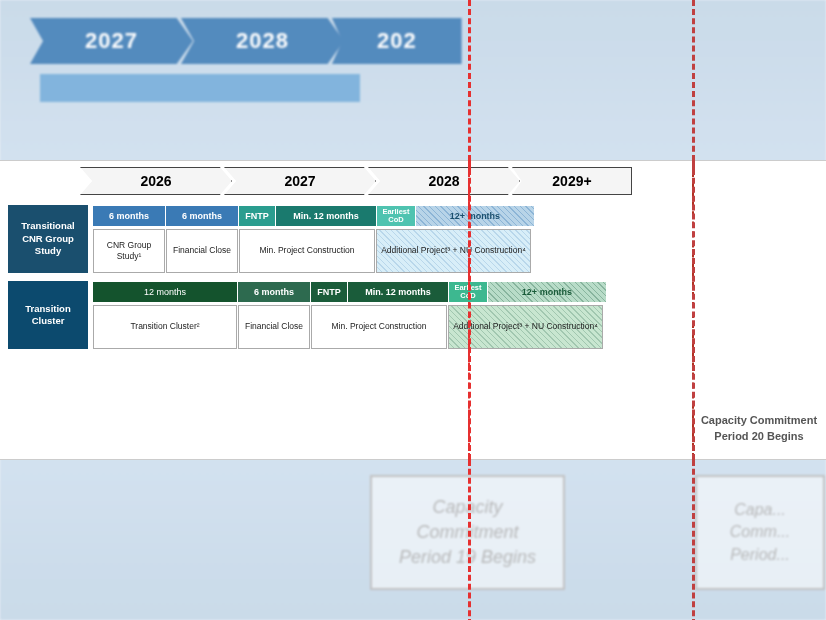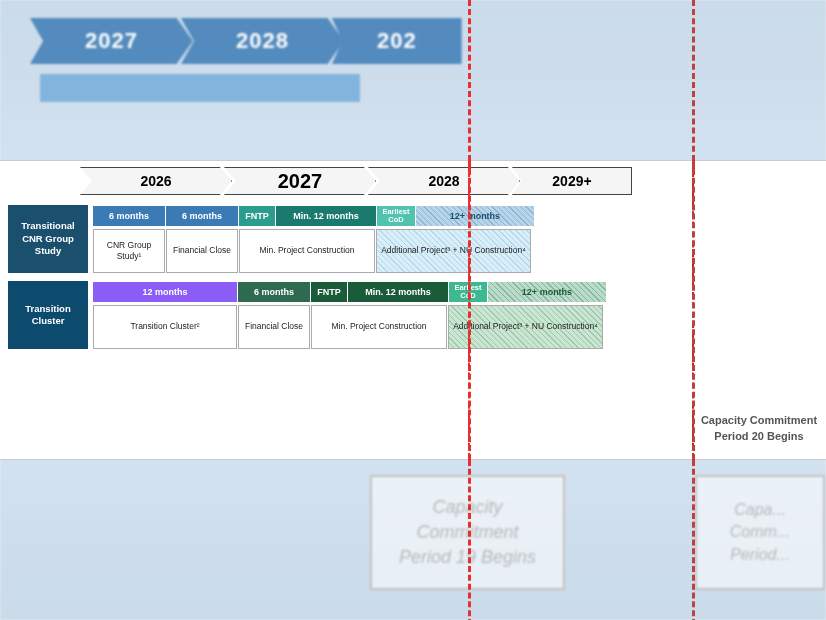--- a/index.html
+++ b/index.html
@@ -114,21 +114,21 @@
 <div style="position:absolute; top:0; left:468px; width:0; height:170px; border-left:3px dashed #e63030; z-index:12;"></div>
 <div style="position:absolute; top:0; left:692px; width:0; height:170px; border-left:3px dashed #c04040; z-index:12;"></div>
 
 <div class="main-section">
 
   <div class="red-dashed-main-1"></div>
   <div class="red-dashed-main-2"></div>
 
   <div style="display:flex; align-items:center; height:36px; padding: 4px 0 0 88px; gap:0;">
     <div style="display:flex; align-items:center; justify-content:center; height:28px; width:152px; background:#f5f5f5; border:1.5px solid #444; font-size:14px; font-weight:bold; clip-path:polygon(0 0,92% 0,100% 50%,92% 100%,0 100%,8% 50%); margin-left:-8px;">2026</div>
-    <div style="display:flex; align-items:center; justify-content:center; height:28px; width:152px; background:#f5f5f5; border:1.5px solid #444; font-size:20px; font-weight:bold; clip-path:polygon(0 0,92% 0,100% 50%,92% 100%,0 100%,8% 50%); margin-left:-8px;">2027</div>
+    <div style="display:flex; align-items:center; justify-content:center; height:28px; width:152px; background:#f5f5f5; border:1.5px solid #444; font-size:14px; font-weight:bold; clip-path:polygon(0 0,92% 0,100% 50%,92% 100%,0 100%,8% 50%); margin-left:-8px;">2027</div>
     <div style="display:flex; align-items:center; justify-content:center; height:28px; width:152px; background:#f5f5f5; border:1.5px solid #444; font-size:14px; font-weight:bold; clip-path:polygon(0 0,92% 0,100% 50%,92% 100%,0 100%,8% 50%); margin-left:-8px;">2028</div>
     <div style="display:flex; align-items:center; justify-content:center; height:28px; width:120px; background:#f5f5f5; border:1.5px solid #444; font-size:14px; font-weight:bold; clip-path:polygon(0 0,100% 0,100% 100%,0 100%,8% 50%); margin-left:-8px;">2029+</div>
   </div>
 
   <div style="display:flex; align-items:flex-start; gap:5px; padding: 8px 8px 0 8px;">
 
     <div style="width:80px; min-width:80px; background:#1a4f6e; color:white; font-size:9.5px; font-weight:bold; padding:6px 5px; text-align:center; display:flex; align-items:center; justify-content:center; min-height:68px; line-height:1.3;">Transitional CNR Group Study</div>
 
     <div style="flex:1; display:flex; flex-direction:column; gap:2px;">
 
@@ -150,21 +150,21 @@
     </div>
   </div>
 
   <div style="display:flex; align-items:flex-start; gap:5px; padding: 8px 8px 0 8px;">
 
     <div style="width:80px; min-width:80px; background:#0c4a6e; color:white; font-size:9.5px; font-weight:bold; padding:6px 5px; text-align:center; display:flex; align-items:center; justify-content:center; min-height:68px; line-height:1.3;">Transition Cluster</div>
 
     <div style="flex:1; display:flex; flex-direction:column; gap:2px;">
 
       <div style="display:flex; align-items:center; gap:1px; height:22px;">
-        <div style="background:#8b5cf6; color:white; font-size:9px; font-weight:bold; height:20px; display:flex; align-items:center; justify-content:center; width:144px; white-space:nowrap;">12 months</div>
+        <div style="background:#14532d; color:white; font-size:9px; font-weight:normal; height:20px; display:flex; align-items:center; justify-content:center; width:144px; white-space:nowrap;">12 months</div>
         <div style="background:#2d6a4f; color:white; font-size:9px; font-weight:bold; height:20px; display:flex; align-items:center; justify-content:center; width:72px; white-space:nowrap;">6 months</div>
         <div style="background:#1a5c3a; color:white; font-size:9px; font-weight:bold; height:20px; display:flex; align-items:center; justify-content:center; width:36px; white-space:nowrap;">FNTP</div>
         <div style="background:#1a5c3a; color:white; font-size:9px; font-weight:bold; height:20px; display:flex; align-items:center; justify-content:center; width:100px; white-space:nowrap;">Min. 12 months</div>
         <div style="background:#3db890; color:white; font-size:7.5px; font-weight:bold; height:20px; display:flex; align-items:center; justify-content:center; width:38px; text-align:center; line-height:1.1;">Earliest CoD</div>
         <div style="height:20px; width:118px; background-color:#b8dcc8; background-image:repeating-linear-gradient(45deg,transparent,transparent 3px,rgba(45,106,79,0.35) 3px,rgba(45,106,79,0.35) 4px); font-size:9px; font-weight:bold; color:#1a5c3a; display:flex; align-items:center; justify-content:center;">12+ months</div>
       </div>
 
       <div style="display:flex; align-items:stretch; gap:1px; height:44px;">
         <div style="border:1px solid #aaa; font-size:8.5px; color:#222; padding:9px 4px; width:144px; display:flex; align-items:center; justify-content:center; text-align:center; line-height:1.3;">Transition Cluster²</div>
         <div style="border:1px solid #aaa; font-size:8.5px; color:#222; padding:3px 4px; width:72px; display:flex; align-items:center; justify-content:center; text-align:center; line-height:1.3;">Financial Close</div>

